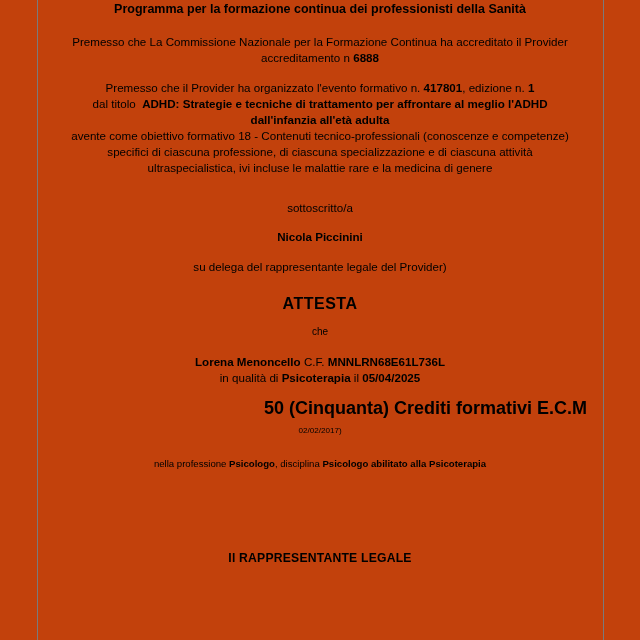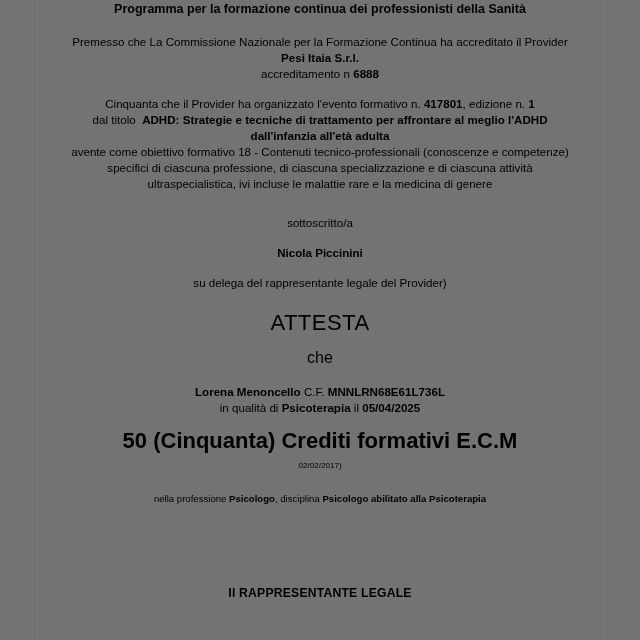--- a/index.html
+++ b/index.html
@@ -11,21 +11,21 @@
     width: 640px;
     height: 640px;
     font-family: "Liberation Sans", sans-serif;
     color: #000000;
     overflow: hidden;
   }
   .page {
     position: relative;
     width: 640px;
     height: 640px;
-    background: #737373;
+    background: #c2410c;
     box-sizing: border-box;
   }
   
   .rule {
     position: absolute;
     top: 0;
     bottom: 0;
     width: 1px;
     background: #7a7a7c;
   }
@@ -63,33 +63,34 @@
   .t-body {
     font-size: 11.6px;
     line-height: 1.38;
   }
   .t-body-strong {
     font-size: 11.6px;
     font-weight: bold;
     line-height: 1.38;
   }
   .t-attesta {
-    font-size: 22px;
-    font-weight: normal;
+    font-size: 16px;
+    font-weight: bold;
     letter-spacing: 0.5px;
     line-height: 1.1;
   }
   .t-che {
-    font-size: 16px;
+    font-size: 10px;
     line-height: 1.3;
   }
   .t-credits {
-    font-size: 22px;
+    font-size: 18px;
     font-weight: bold;
     line-height: 1.15;
+    text-align: right;
   }
   .t-fine {
     font-size: 8.1px;
     line-height: 1.55;
     padding: 0 8px;
   }
   .t-prof {
     font-size: 9.6px;
     line-height: 1.4;
   }
@@ -110,31 +111,30 @@
   <div class="rule rule-right"></div>
 
   <div class="content">
 
     <p class="t-title">Programma per la formazione continua dei professionisti della Sanità</p>
 
     <div class="gap-16"></div>
 
     <p class="t-body">Premesso che La Commissione Nazionale per la Formazione Continua ha accreditato il Provider</p>
 
-    <p class="t-body-strong">Pesi Itaia S.r.l.</p>
 
     <p class="t-body">
       <span>accreditamento n</span>
       <b>6888</b>
     </p>
 
     <div class="gap-14"></div>
 
     <p class="t-body">
-      <span>Cinquanta che il Provider ha organizzato l'evento formativo n.</span>
+      <span>Premesso che il Provider ha organizzato l'evento formativo n.</span>
       <b>417801</b><span>, edizione n.</span>
       <b>1</b>
     </p>
 
     <p class="t-body">
       <span>dal titolo</span>&nbsp;
       <b>ADHD: Strategie e tecniche di trattamento per affrontare al meglio l'ADHD</b>
     </p>
 
     <p class="t-body-strong">dall'infanzia all'età adulta</p>

